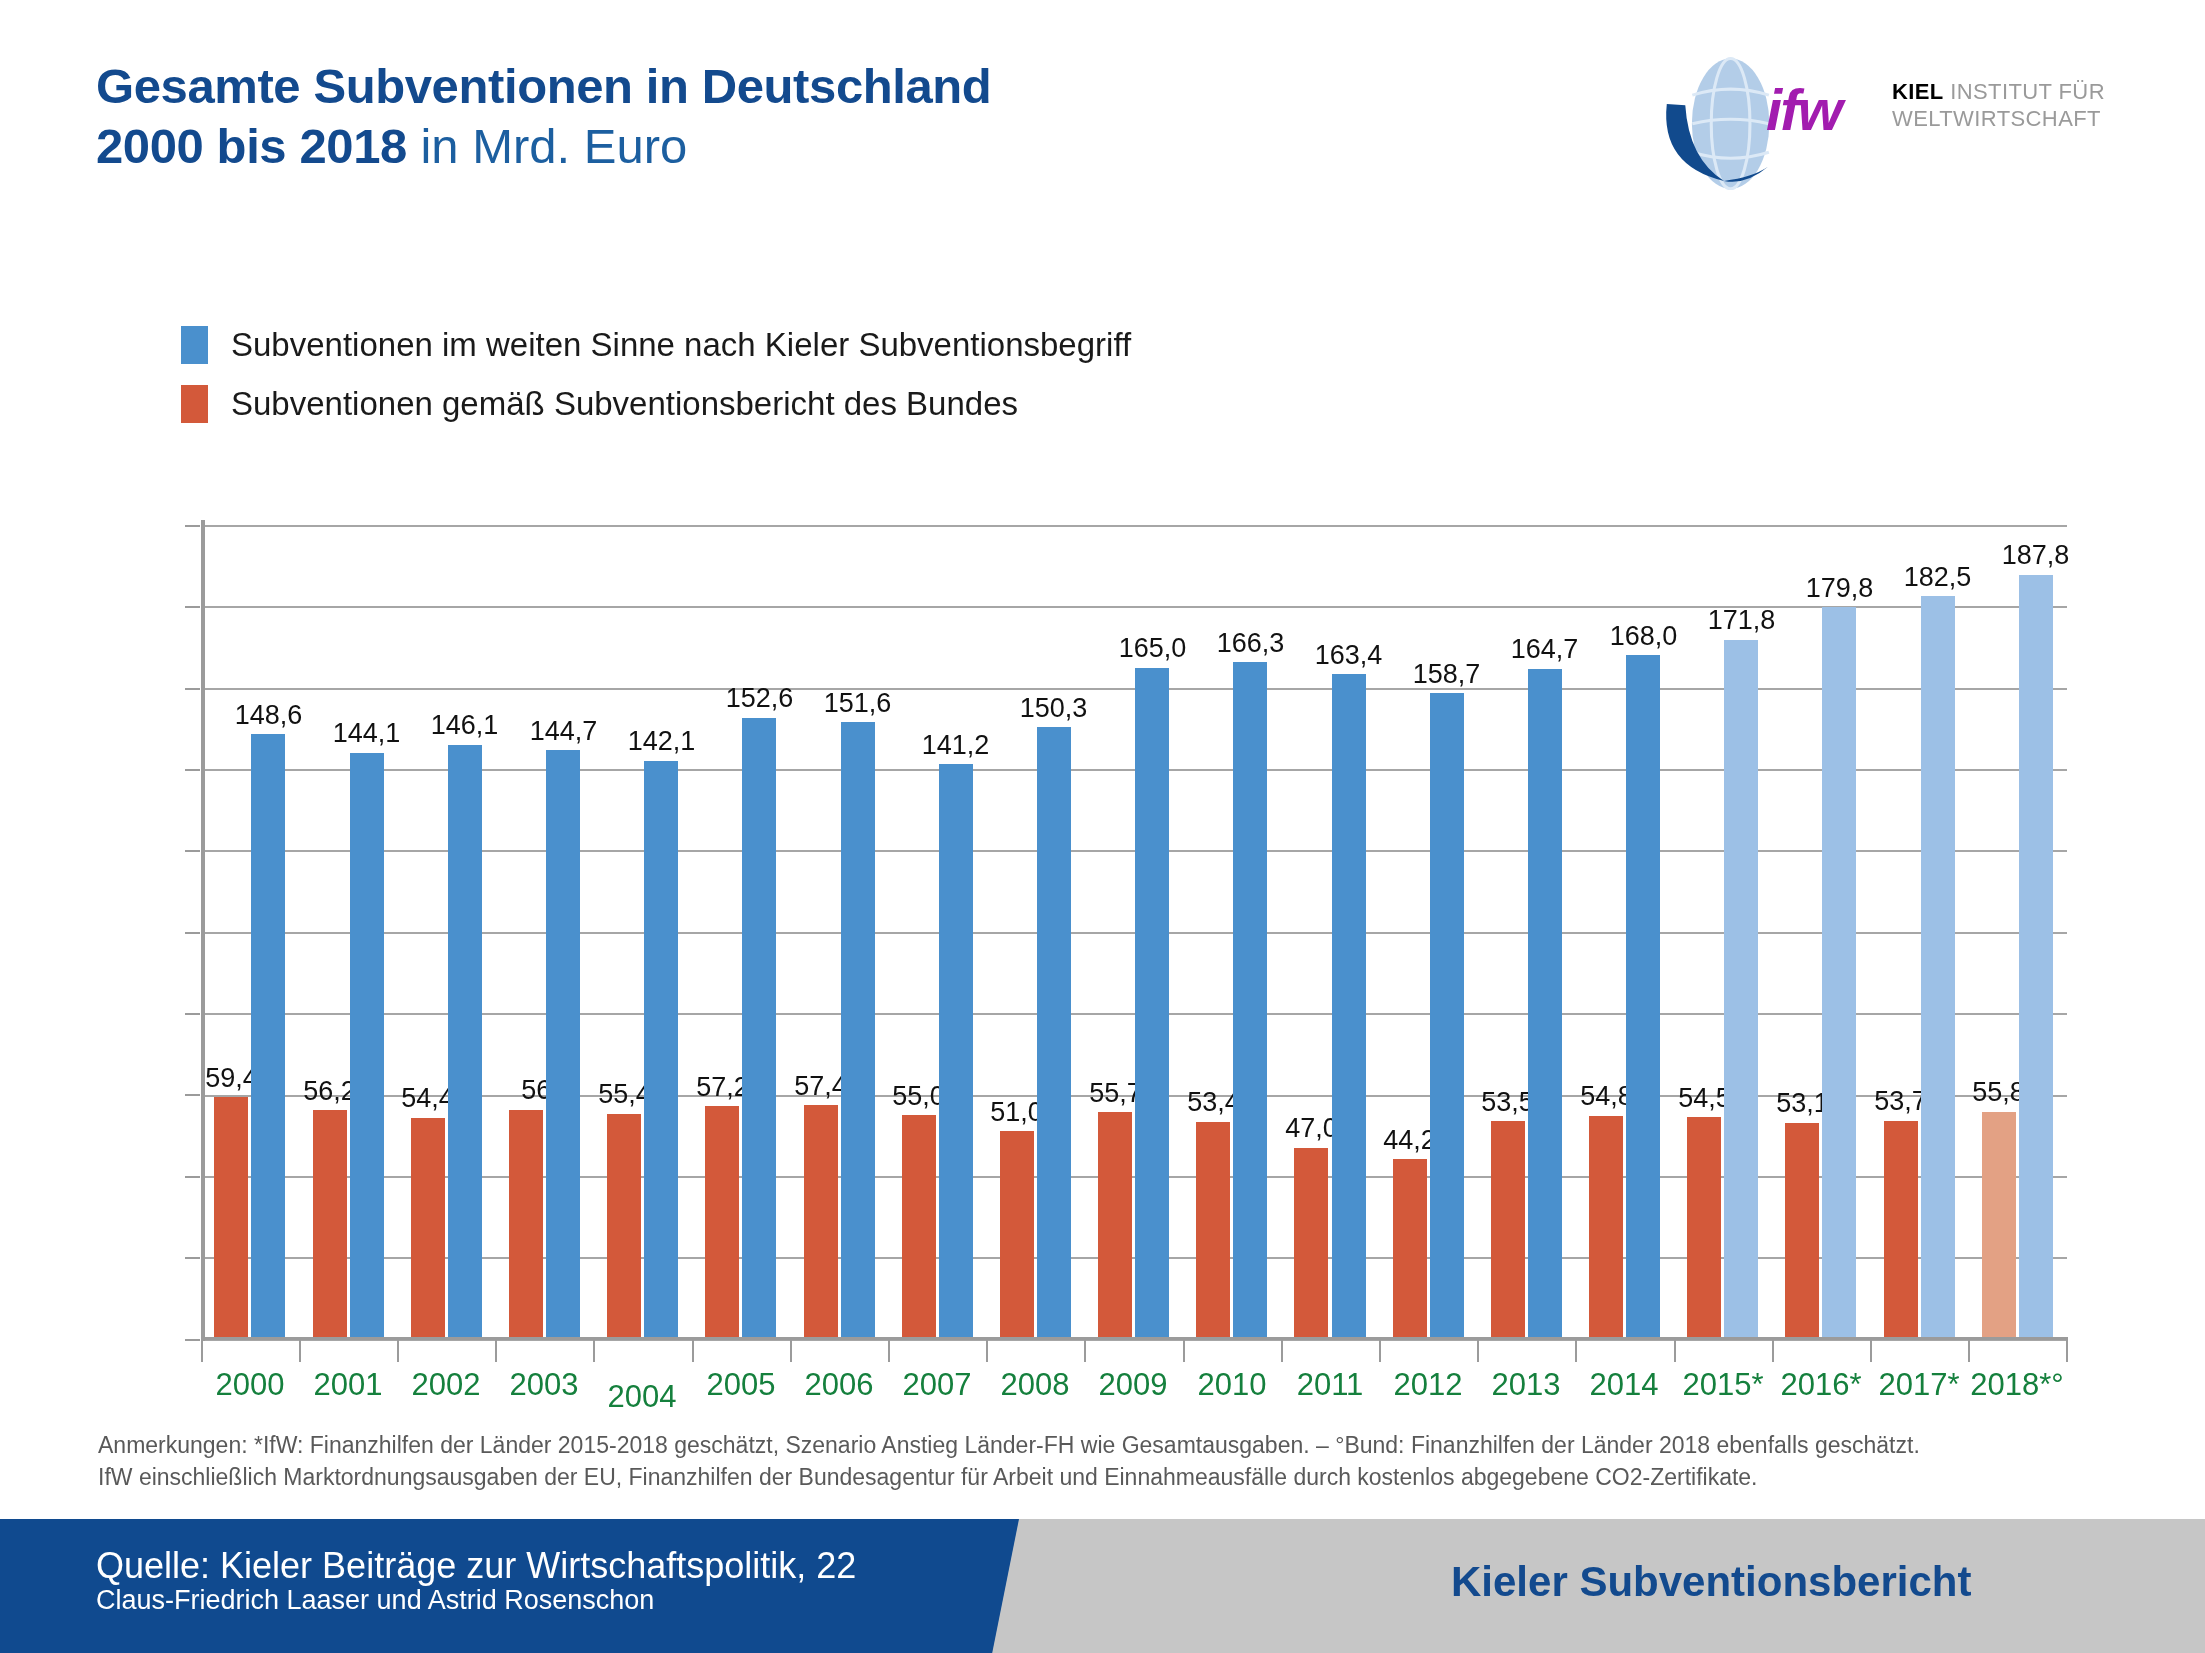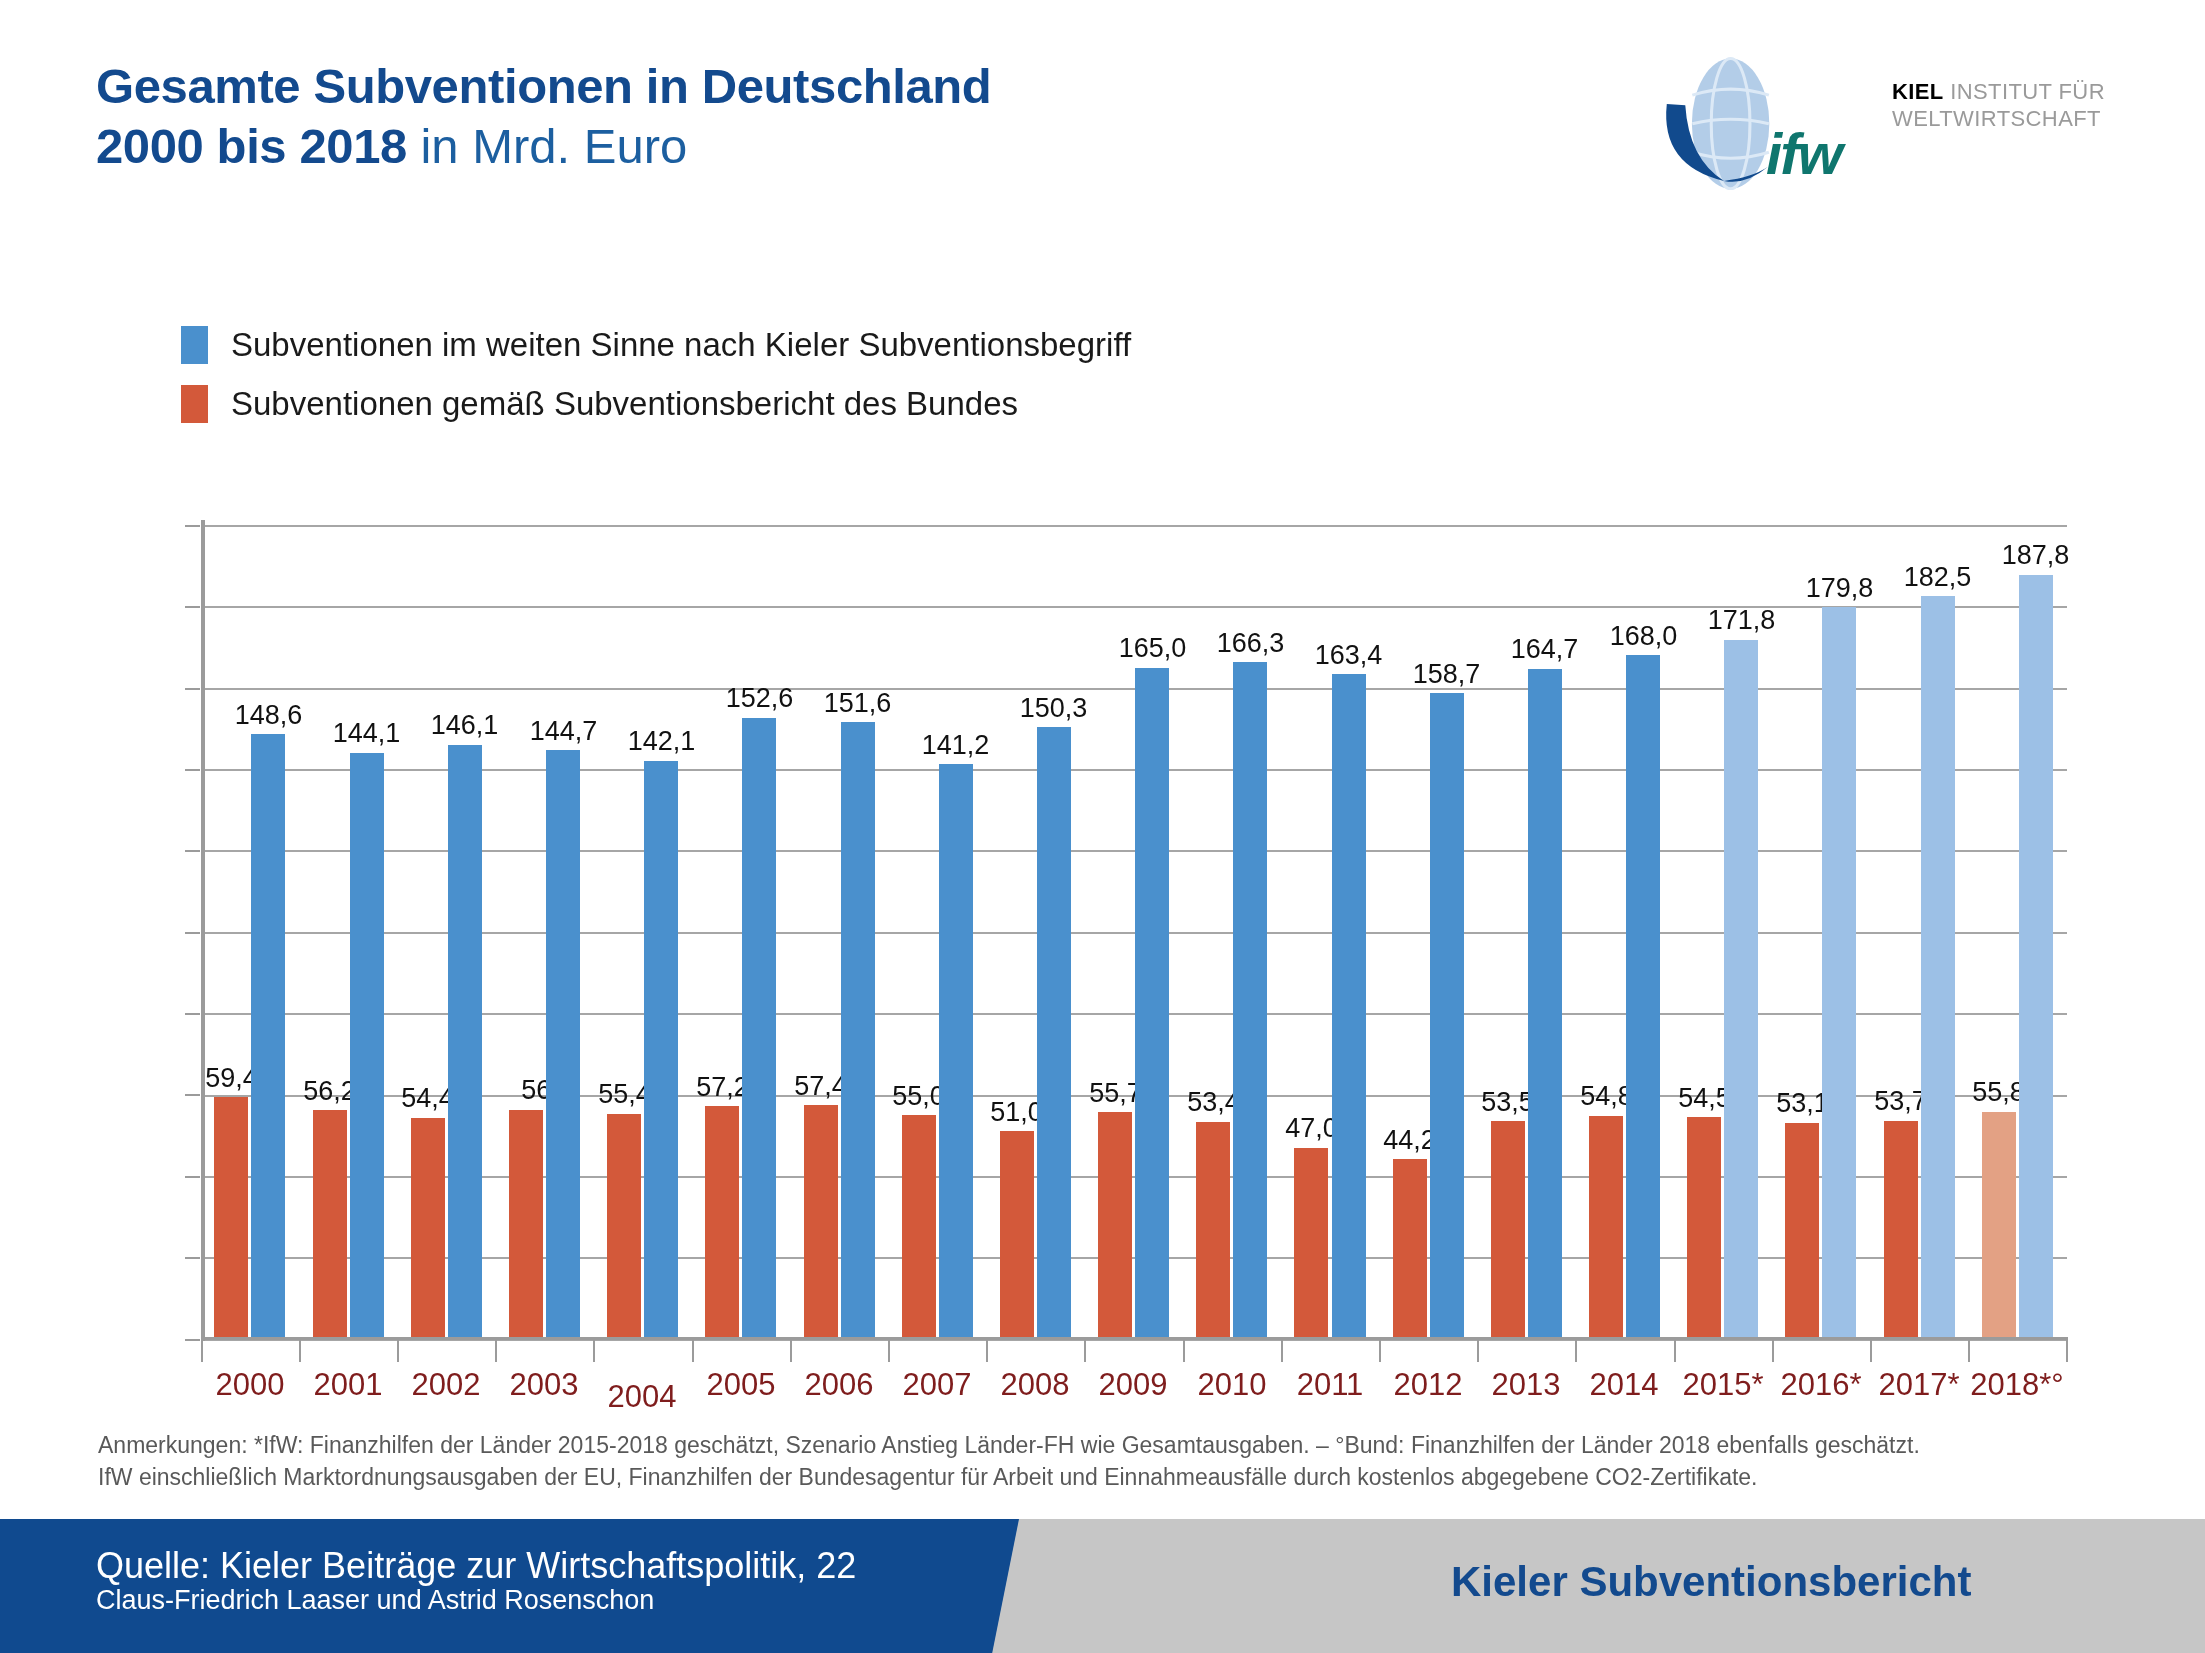--- a/index.html
+++ b/index.html
@@ -15,21 +15,21 @@
   #header{position:absolute;left:0;top:0;width:2206px;height:229px;}
   #title-block{position:absolute;left:96px;top:57px;}
   .title-line{font-size:49px;line-height:1.22;white-space:nowrap;}
   .t-bold{font-weight:bold;color:#134a8e;letter-spacing:-0.4px;}
   .t-light{font-weight:normal;color:#1c5fa0;}
 
   
   #logo{position:absolute;left:1658px;top:49px;width:468px;height:146px;}
   #logo-globe{position:absolute;left:0px;top:3.5px;width:132px;height:137px;}
   #logo-ifw{position:absolute;left:108px;top:26.5px;font-size:58px;font-weight:bold;
-            font-style:italic;color:#0f766e;font-family:"Liberation Sans",sans-serif;letter-spacing:-1.8px;margin-top:44px;}
+            font-style:italic;color:#a21caf;font-family:"Liberation Sans",sans-serif;letter-spacing:-1.8px;}
   #logo-text{position:absolute;left:234px;top:30px;line-height:1.22;}
   .logo-l1{font-size:22px;letter-spacing:0.4px;}
   .logo-kiel{font-weight:bold;color:#000;}
   .logo-grey{color:#9a9a9a;}
   .logo-l2{font-size:22px;letter-spacing:0.4px;color:#9a9a9a;}
 
   
   #legend{position:absolute;left:181px;top:326px;}
   .legend-row{display:flex;align-items:center;margin-bottom:21px;height:38px;}
   .legend-swatch{width:27px;height:38px;margin-right:23px;flex:none;}
@@ -47,21 +47,21 @@
   .bar{position:absolute;bottom:0;}
   .bar-red{background:#d3593a;}
   .bar-red-light{background:#e3a184;}
   .bar-blue{background:#4a90cd;}
   .bar-blue-light{background:#9cc0e6;}
   .dlabel{position:absolute;font-size:27px;color:#111;white-space:nowrap;text-align:center;}
 
   
   #xaxis-line{position:absolute;left:201px;top:1337px;width:1867px;height:3.1px;background:#9b9b9b;}
   .xtick{position:absolute;top:1340px;width:1.8px;height:22px;background:#9b9b9b;}
-  .xcat{position:absolute;top:1367px;font-size:31px;color:#7f1d1d;text-align:center;white-space:nowrap;}
+  .xcat{position:absolute;top:1367px;font-size:31px;color:#15803d;text-align:center;white-space:nowrap;}
 
   
   #notes{position:absolute;left:98px;top:1430px;width:2029px;}
   .note-line{font-size:23px;color:#595959;line-height:1.38;white-space:nowrap;}
 
   
   #footer{position:absolute;left:0;top:1519px;width:2206px;height:135px;}
   #footer-grey{position:absolute;left:0;top:0;width:2206px;height:135px;background:#c6c6c6;}
   #footer-blue{position:absolute;left:0;top:0;width:1019px;height:135px;background:#104a8f;
                clip-path:polygon(0 0,1019px 0,992px 135px,0 135px);}

